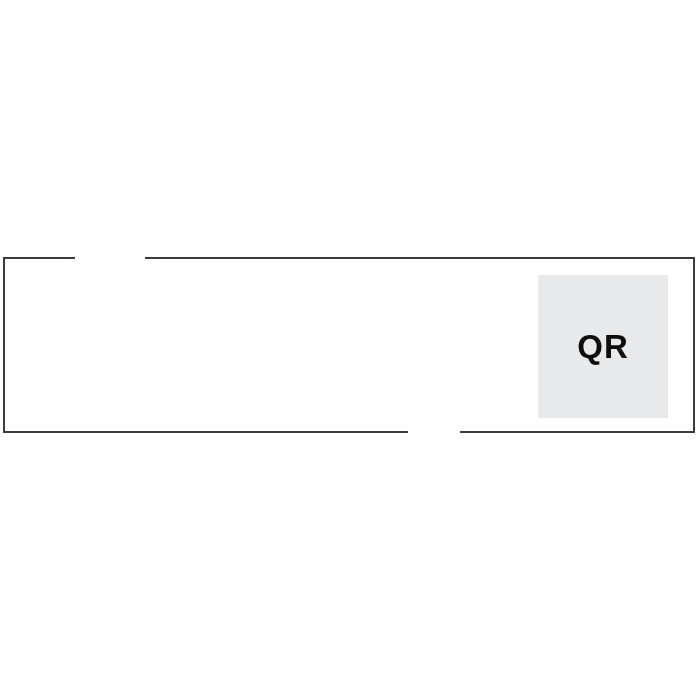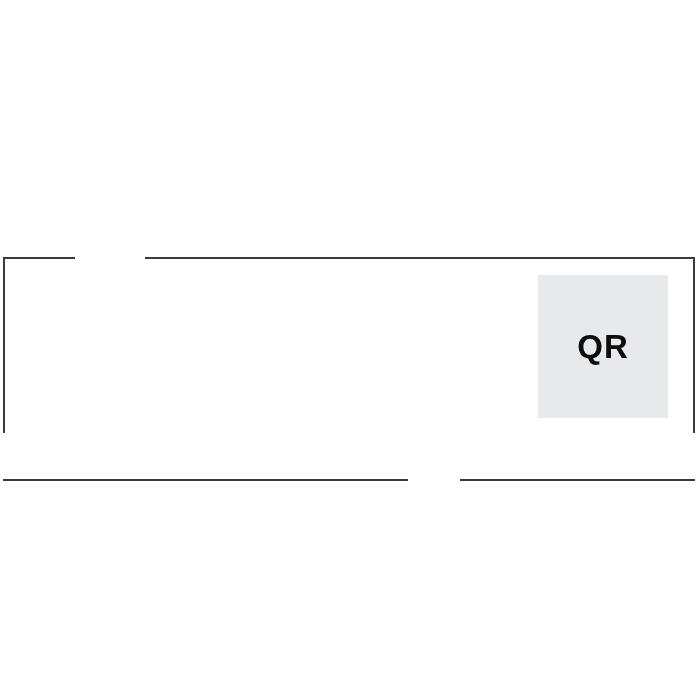--- a/index.html
+++ b/index.html
@@ -21,21 +21,21 @@
     height: 700px;
     background: #ffffff;
   }
 
   
   .card-strip {
     position: absolute;
     left: 3px;
     top: 257px;
     width: 692px;
-    height: 224px;
+    height: 176px;
     background: #ffffff;
     box-sizing: border-box;
     text-align: center;
   }
 
   
   .edge {
     position: absolute;
     background: #3a3a42;
   }

